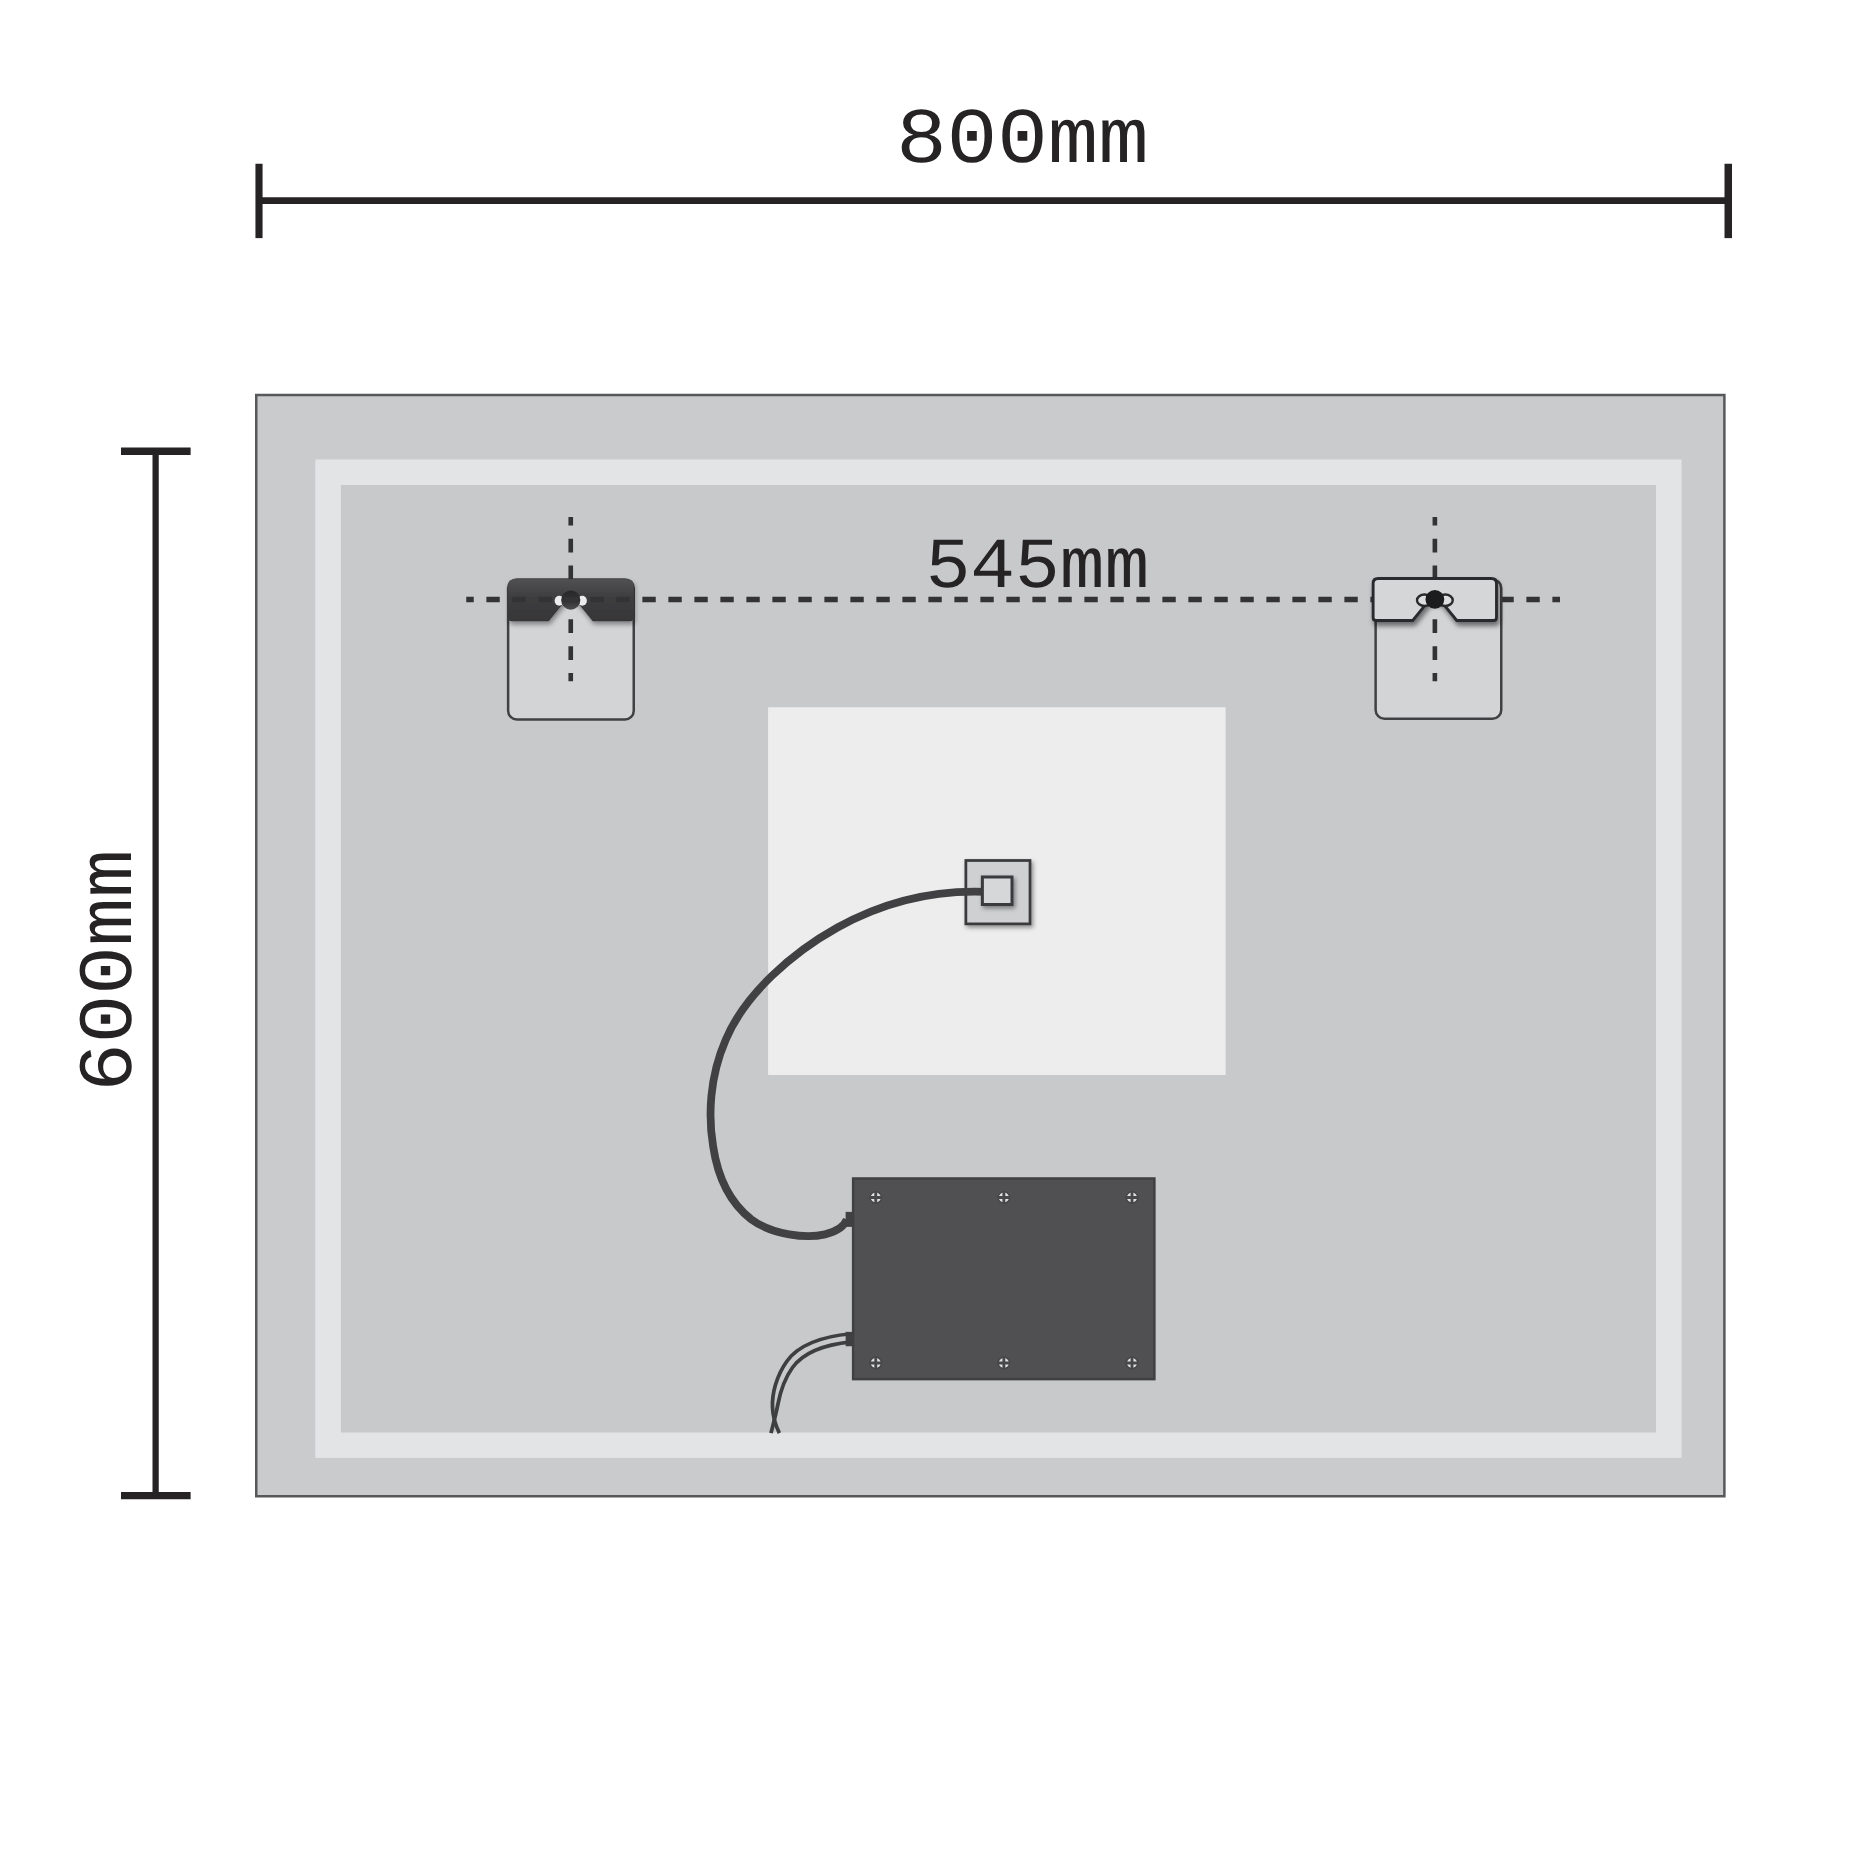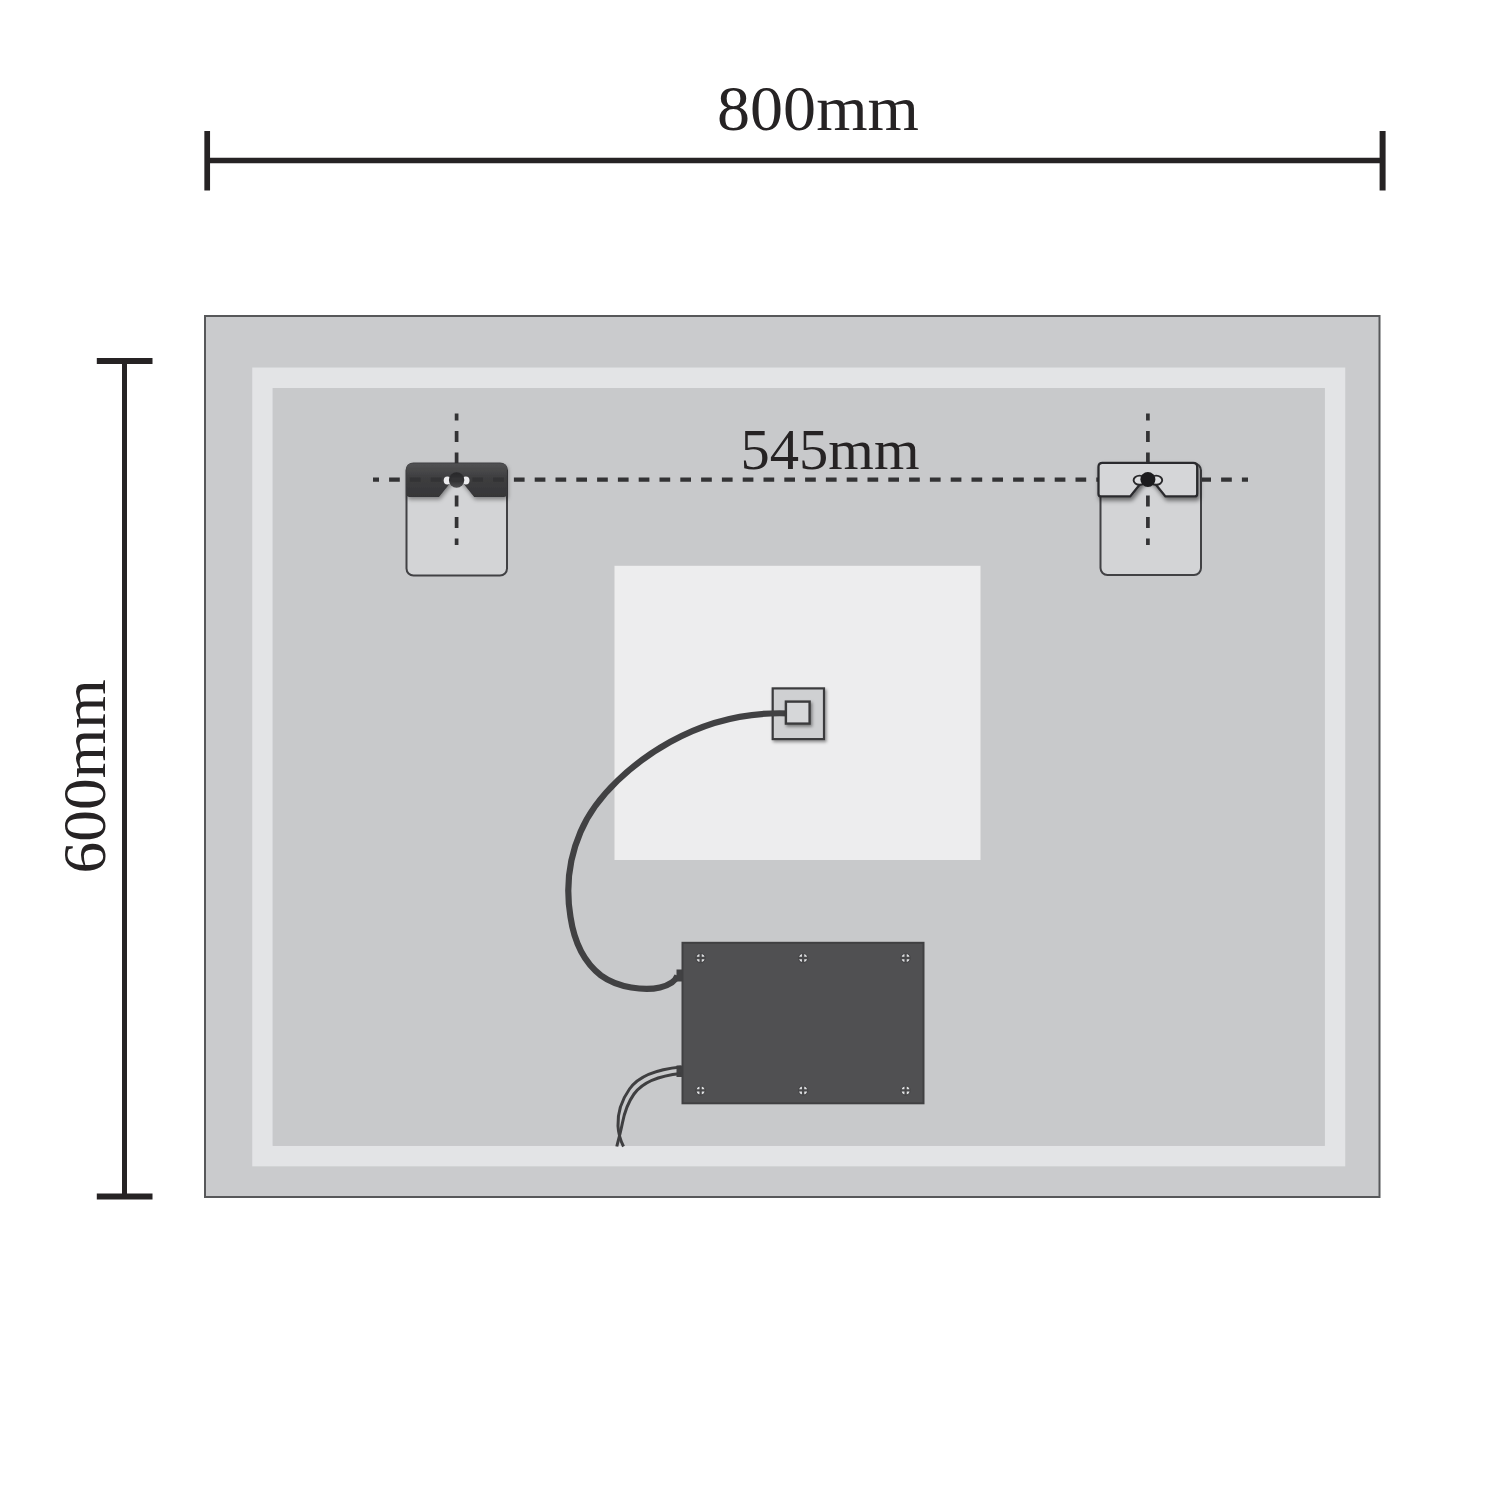--- a/index.html
+++ b/index.html
@@ -1,17 +1,17 @@
 <!DOCTYPE html>
 <html><head>
 <meta charset="utf-8">
 <style>
   html,body{margin:0;padding:0;background:#ffffff;}
   .stage{width:1240px;height:1500px;position:relative;background:#ffffff;
-    font-family:Liberation Serif, serif;}
+    font-family:Liberation Mono, monospace;}
 </style>
 </head>
 <body>
 <div class="stage">
 <svg width="1500" height="1500" viewBox="0 0 1500 1500">
   <defs>
     <linearGradient id="bracketDark" x1="0" y1="0" x2="0" y2="1">
       <stop offset="0" stop-color="#515153"></stop>
       <stop offset="0.45" stop-color="#3d3d3f"></stop>
       <stop offset="1" stop-color="#363638"></stop>

